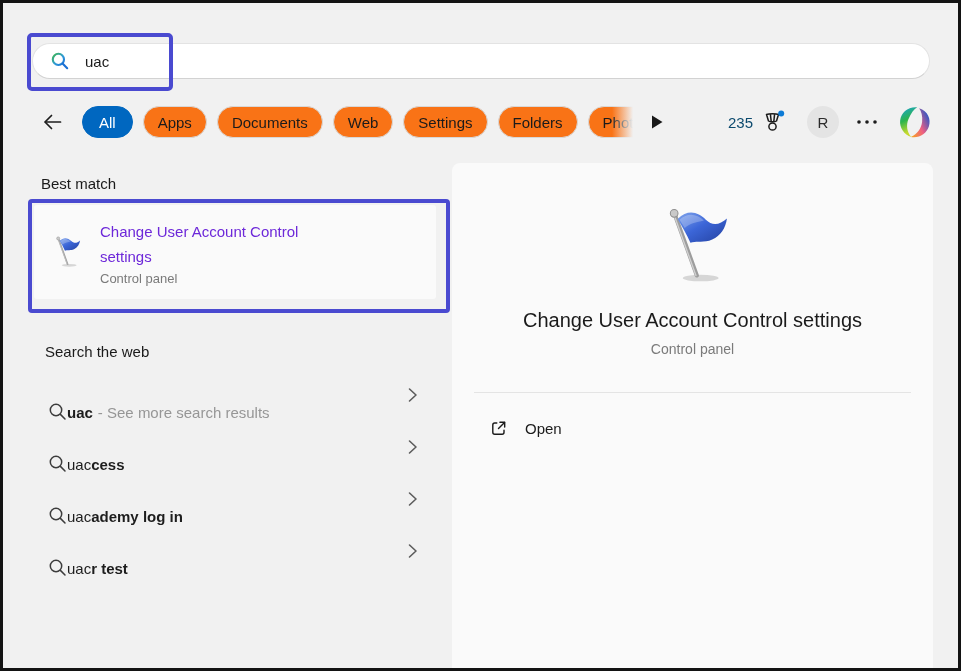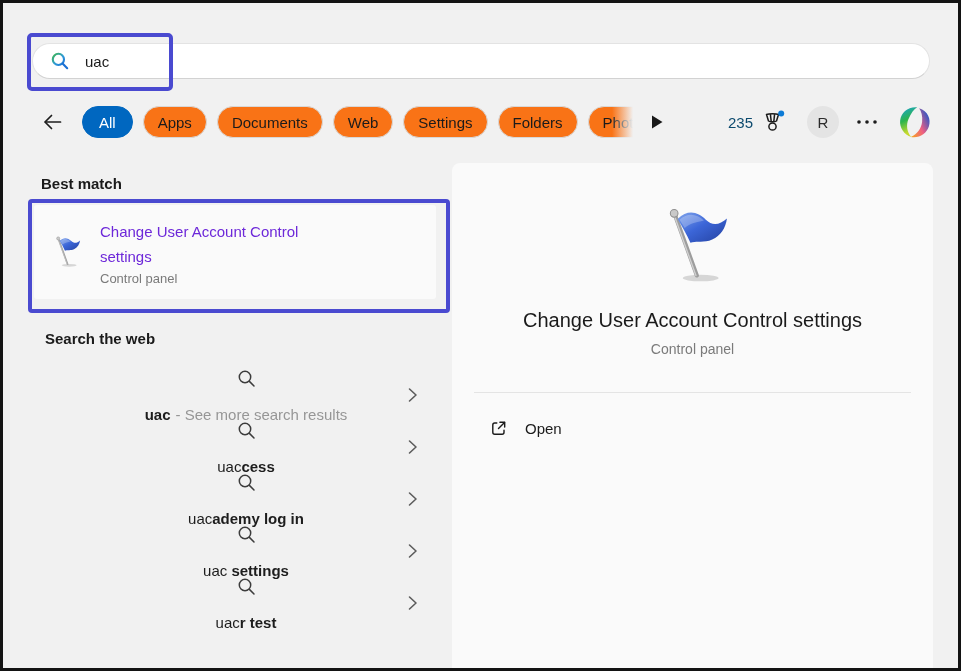--- a/index.html
+++ b/index.html
@@ -37,33 +37,33 @@
   .playbtn{margin-left:4px;}
   
   .topright{position:absolute; top:102px; right:26px; height:34px; display:flex; align-items:center;}
   .rewards{display:flex; align-items:center; gap:9px; cursor:pointer;}
   .rewards .pts{font-size:15px; color:#0c4a6e;}
   .avatar{width:32px; height:32px; border-radius:50%; background:#e4e4e4; color:#2b2b2b;
     display:flex; align-items:center; justify-content:center; font-size:15px; margin-left:21px; cursor:pointer;}
   .more{margin-left:15px; cursor:pointer;}
   .copilot{margin-left:17px; cursor:pointer;}
   
-  .section-h{position:absolute; font-size:15px; font-weight:700; color:#1a1a1a;}
+  .section-h{position:absolute; font-size:15px; font-weight:400; color:#1a1a1a;}
   .h-best{left:38px; top:172px;}
-  .h-web{left:42px; top:327px;}
+  .h-web{left:42px; top:340px;}
   .bm-item{
     position:absolute; left:31px; top:202px; width:402px; height:94px; background:#fafafa;
     border-radius:3px; display:flex; align-items:center; padding-left:15px; gap:17px;
     box-sizing:border-box; cursor:pointer; z-index:1;
   }
   .bm-text{display:flex; flex-direction:column;}
   .bm-title{font-size:15px; line-height:25px; color:#6d28d9;}
   .bm-sub{font-size:13px; color:#7a7a7a; margin-top:2px;}
   .suglist{position:absolute; left:25px; top:366px; width:416px;}
-  .srow{height:52px; display:flex; align-items:center; padding-left:20px; gap:18px; position:relative; cursor:pointer;flex-direction:column;}
+  .srow{height:52px; display:flex; align-items:flex-end; padding-left:20px; position:relative; cursor:pointer;}
   .srow .txt{font-size:15px; color:#1d1d1d;}
   .srow .txt b{font-weight:700;}
   .srow .q{font-weight:700;}
   .srow .note{color:#969696; margin-left:5px; font-weight:400;}
   .chev{position:absolute; right:26px; top:50%; transform:translateY(-50%);}
   
   .rightpanel{
     position:absolute; left:449px; top:160px; width:481px; height:505px;
     background:#fafafa; border-radius:8px 8px 0 0;
     display:flex; flex-direction:column; align-items:center;
@@ -257,34 +257,20 @@
           </svg>
       </span>
     </div>
     <div class="srow">
       <span>
         <svg width="19" height="19" viewBox="0 0 19 19" fill="none" stroke="#3c3c3c" stroke-width="1.5">
             <circle cx="8" cy="8" r="5.7"></circle>
             <line x1="12.4" y1="12.4" x2="17" y2="17" stroke-linecap="round"></line>
           </svg>
       </span>
-      <span class="txt"><span>uac </span><b>settings</b></span>
-      <span class="chev">
-        <svg width="11" height="16" viewBox="0 0 11 16" fill="none" stroke="#5c5c5c" stroke-width="1.6" stroke-linecap="round" stroke-linejoin="round">
-            <polyline points="2.5,2 9,8 2.5,14"></polyline>
-          </svg>
-      </span>
-    </div>
-    <div class="srow">
-      <span>
-        <svg width="19" height="19" viewBox="0 0 19 19" fill="none" stroke="#3c3c3c" stroke-width="1.5">
-            <circle cx="8" cy="8" r="5.7"></circle>
-            <line x1="12.4" y1="12.4" x2="17" y2="17" stroke-linecap="round"></line>
-          </svg>
-      </span>
       <span class="txt"><span>uac</span><b>r test</b></span>
       <span class="chev">
         <svg width="11" height="16" viewBox="0 0 11 16" fill="none" stroke="#5c5c5c" stroke-width="1.6" stroke-linecap="round" stroke-linejoin="round">
             <polyline points="2.5,2 9,8 2.5,14"></polyline>
           </svg>
       </span>
     </div>
   </div>
 
   <div class="rightpanel">

